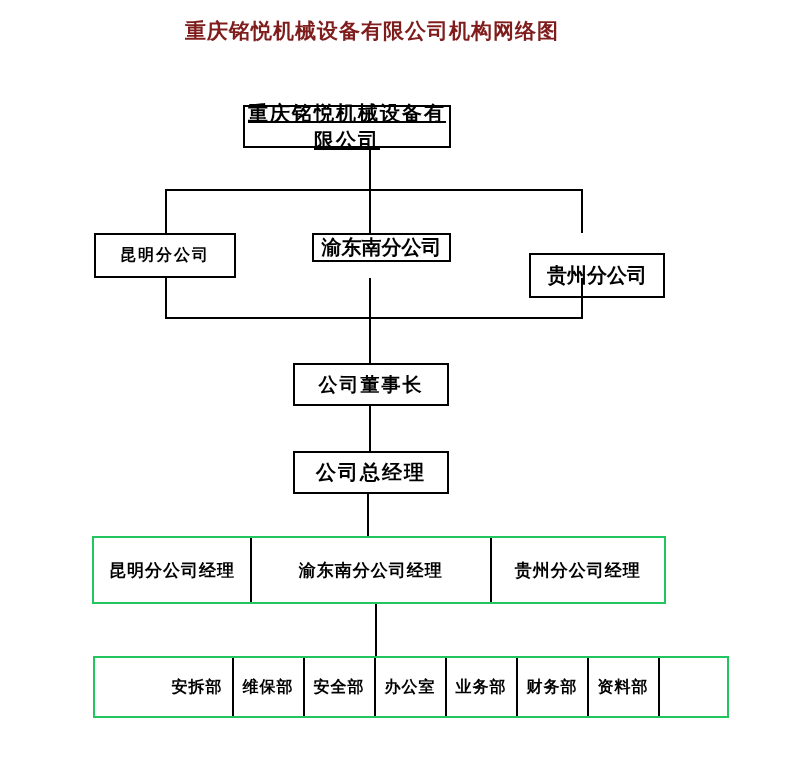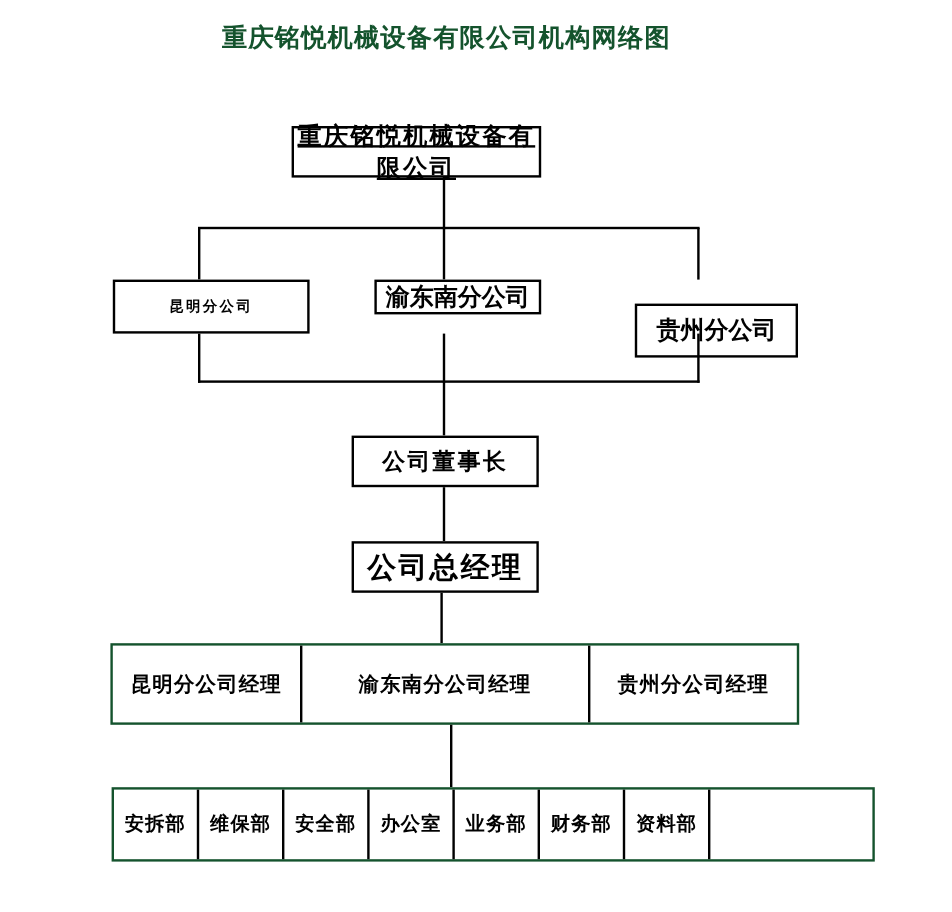--- a/index.html
+++ b/index.html
@@ -18,46 +18,47 @@
     overflow: hidden;
   }
   .title {
     position: absolute;
     left: 0;
     top: 19px;
     width: 744px;
     text-align: center;
     font-size: 21px;
     line-height: 24px;
-    color: #14532d;
+    color: #7f1d1d;
     letter-spacing: 1px;
   }
   .box {
     position: absolute;
     box-sizing: border-box;
     border: 2px solid #000000;
     background: #ffffff;
     display: flex;
     align-items: center;
     justify-content: center;
     text-align: center;
     letter-spacing: 2px;
   }
   .box-root      { left: 243px; top: 105px; width: 208px; height: 43px; font-size: 20px; text-decoration: underline; }
-  .box-kunming   { left:  94px; top: 233px; width: 164px; height: 45px; font-size: 12px; }
+  .box-kunming   { left:  94px; top: 233px; width: 142px; height: 45px; font-size: 16px; }
   .box-yudongnan { left: 312px; top: 233px; width: 139px; height: 29px; font-size: 20px; letter-spacing: 0; }
   .box-guizhou   { left: 529px; top: 233px; width: 136px; height: 45px; font-size: 20px; letter-spacing: 0; margin-top: 20px; }
   .box-chairman  { left: 293px; top: 363px; width: 156px; height: 43px; font-size: 19px; }
-  .box-gm        { left: 293px; top: 451px; width: 156px; height: 43px; font-size: 24px; }
+  .box-gm        { left: 293px; top: 451px; width: 156px; height: 43px; font-size: 20px; }
   .row {
     position: absolute;
     box-sizing: border-box;
-    border: 2px solid #14532d;
+    border: 2px solid #22c55e;
     background: #ffffff;
     display: flex;
+    justify-content: center;
   }
   .manager-row { left: 92px; top: 536px; width: 574px; height: 68px; font-size: 17px; }
   .dept-row    { left: 93px; top: 656px; width: 636px; height: 62px; font-size: 16px; }
   .cell {
     box-sizing: border-box;
     display: flex;
     align-items: center;
     justify-content: center;
     text-align: center;
     letter-spacing: 1px;

